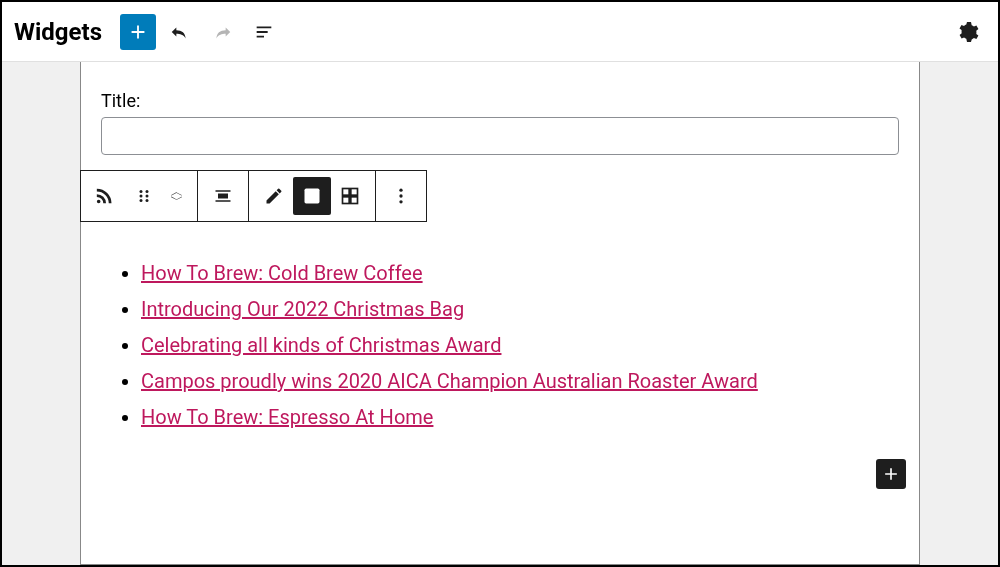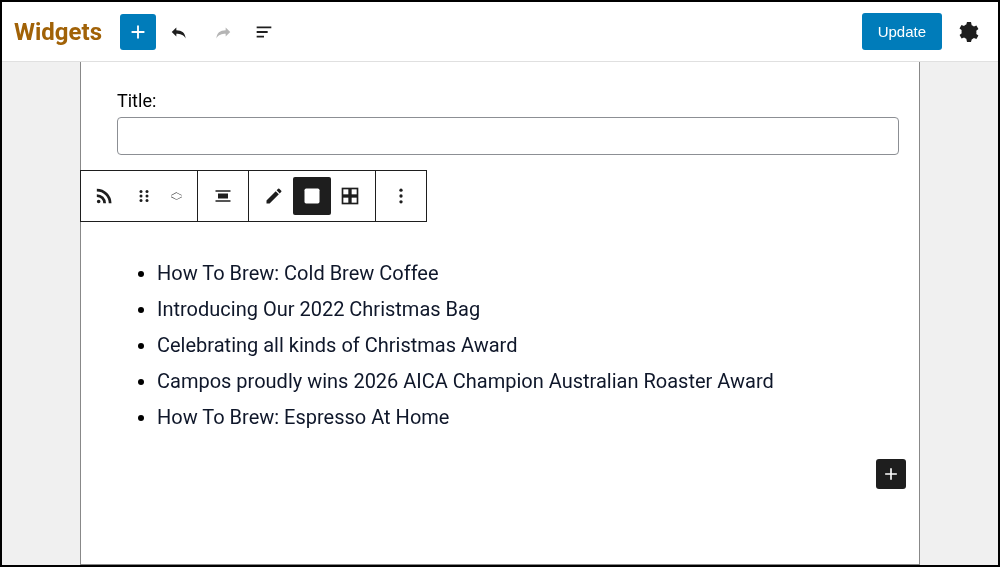--- a/index.html
+++ b/index.html
@@ -19,21 +19,21 @@
     display: flex;
     align-items: center;
     height: 60px;
     padding: 0 12px;
     border-bottom: 1px solid #e0e0e0;
     background: #fff;
   }
   .page-title {
     font-size: 24px;
     font-weight: 700;
-    color: #a16207;
+    color: #000000;
     margin-right: 18px;
   }
   .sq-btn {
     width: 36px;
     height: 36px;
     display: flex;
     align-items: center;
     justify-content: center;
     border-radius: 3px;
     color: #1e1e1e;
@@ -66,21 +66,21 @@
   }
   .canvas {
     position: absolute;
     left: 78px;
     right: 78px;
     top: 0;
     bottom: 0;
     background: #fff;
     border: 1px solid #888;
     border-top: none;
-    padding: 16px 20px 40px 36px;
+    padding: 16px 20px 40px 20px;
   }
 
   .title-label {
     font-size: 18px;
     color: #000;
     margin: 12px 0 6px 0;
   }
   .title-input {
     width: 100%;
     height: 38px;
@@ -138,21 +138,22 @@
     margin: 100px 0 0 20px;
     padding-left: 20px;
   }
   .post-list li {
     font-size: 20px;
     line-height: 1.8;
     color: #000;
     list-style: disc;
   }
   .post-list li a {
-    color: #0f172a;
+    color: #be185d;
+    text-decoration: underline;
     cursor: pointer;
   }
 
   
   .add-fab {
     position: absolute;
     right: 92px;
     bottom: 76px;
     width: 30px;
     height: 30px;
@@ -192,41 +193,40 @@
   </div>
 
   <div class="sq-btn">
     <svg width="22" height="22" viewBox="0 0 24 24">
       <path d="M4 6h16v2H4zM4 11h12v2H4zM4 16h8v2H4z" fill="currentColor"></path>
     </svg>
   </div>
 
   <div class="topbar-gap"></div>
 
-  <button class="update-btn">Update</button>
 
   <div class="sq-btn">
     <svg width="24" height="24" viewBox="0 0 24 24">
       <path fill="currentColor" d="M12 8a4 4 0 100 8 4 4 0 000-8zm8.4 4a8.4 8.4 0 00-.1-1.3l2.1-1.6-2-3.5-2.5 1a8 8 0 00-2.2-1.3L15 2h-4l-.7 2.6A8 8 0 008 5.9l-2.5-1-2 3.5 2.1 1.6A8.4 8.4 0 005.6 12c0 .4 0 .9.1 1.3l-2.1 1.6 2 3.5 2.5-1a8 8 0 002.2 1.3L11 22h4l.7-2.6a8 8 0 002.2-1.3l2.5 1 2-3.5-2.1-1.6c.1-.4.1-.9.1-1.3z"></path>
     </svg>
   </div>
 </div>
 
 <div class="canvas-wrap">
 
   <div class="canvas">
 
     <div class="title-label">Title:</div>
     <input class="title-input" type="text" value="" style="">
 
     <ul class="post-list">
       <li><a>How To Brew: Cold Brew Coffee</a></li>
       <li><a>Introducing Our 2022 Christmas Bag</a></li>
       <li><a>Celebrating all kinds of Christmas Award</a></li>
-      <li><a>Campos proudly wins 2026 AICA Champion Australian Roaster Award</a></li>
+      <li><a>Campos proudly wins 2020 AICA Champion Australian Roaster Award</a></li>
       <li><a>How To Brew: Espresso At Home</a></li>
     </ul>
 
   </div>
 
   <div class="block-toolbar">
 
     <div class="tool-group">
       <div class="tool">
         <svg width="22" height="22" viewBox="0 0 24 24">

